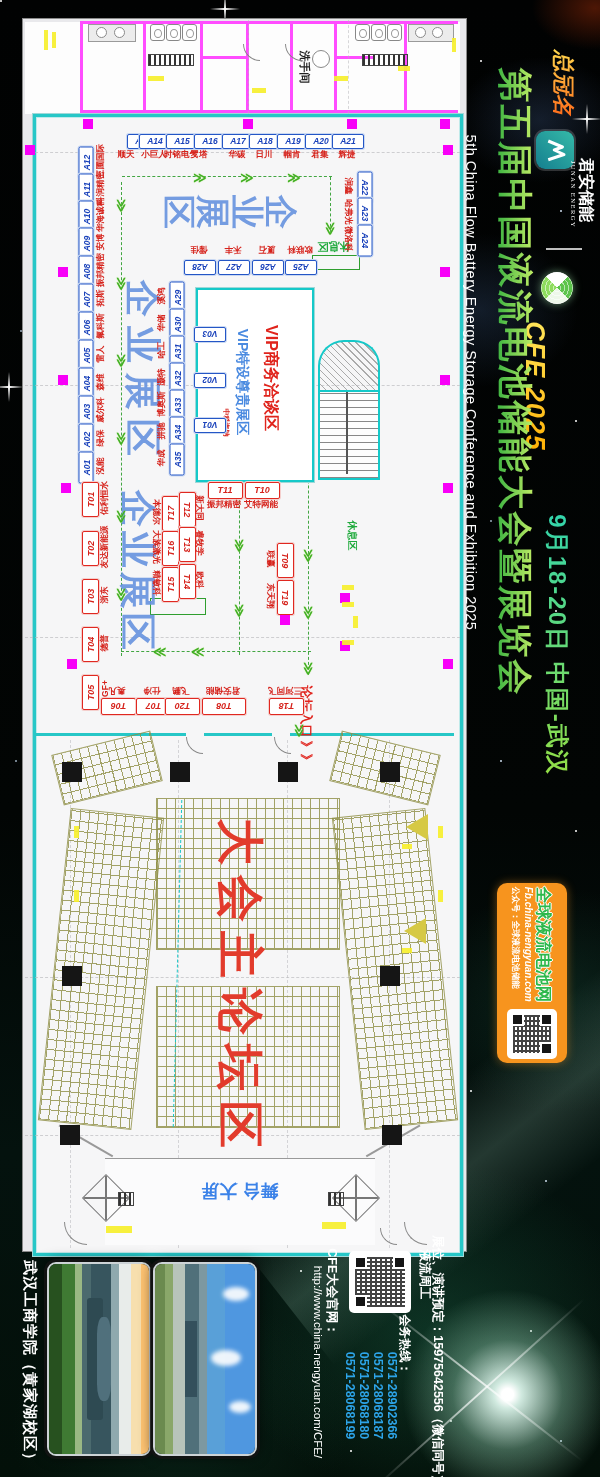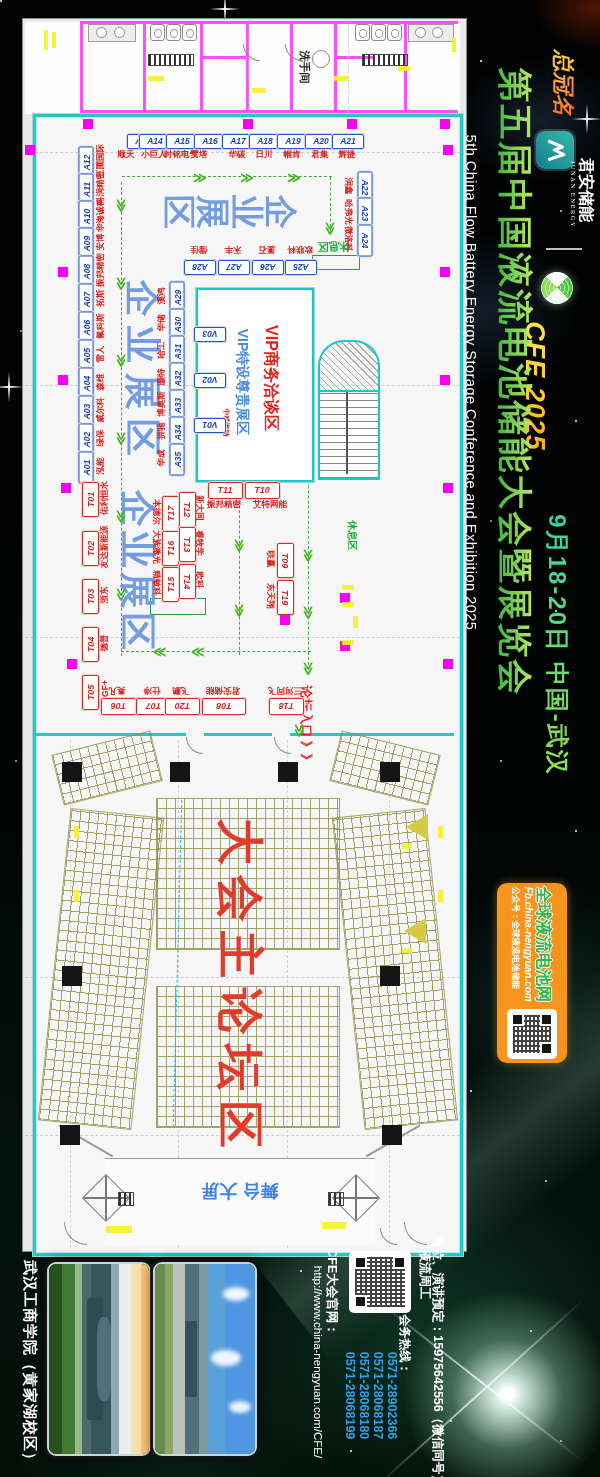--- a/index.html
+++ b/index.html
@@ -300,21 +300,21 @@
       <div class="chip cb" style="left: 161px; top: 424.5px; width: 30px; height: 13px; transform: rotate(-90deg);">A34</div>
       <div class="bname" style="left: 132px; top: 426px; width: 60px; height: 10px; transform: rotate(-90deg);">拼驰</div>
       <div class="chip cb" style="left: 161px; top: 451.5px; width: 30px; height: 13px; transform: rotate(-90deg);">A35</div>
       <div class="bname" style="left: 132px; top: 453px; width: 60px; height: 10px; transform: rotate(-90deg);">华成</div>
       <div class="chip cb" style="left: 194px; top: 326.5px; width: 30px; height: 13px; transform: rotate(180deg);">V03</div>
       <div class="chip cb" style="left: 194px; top: 372.5px; width: 30px; height: 13px; transform: rotate(180deg);">V02</div>
       <div class="chip cb" style="left: 194px; top: 417.5px; width: 30px; height: 13px; transform: rotate(180deg);">V01</div>
       <div class="chip cr" style="left: 207.5px; top: 481.5px; width: 33px; height: 15px;">T11</div>
       <div class="bname" style="left: 194px; top: 500px; width: 60px; height: 10px;">振邦精密</div>
       <div class="chip cr" style="left: 244.5px; top: 481.5px; width: 33px; height: 15px;">T10</div>
-      <div class="bname" style="left: 240px; top: 500px; width: 60px; height: 10px;">艾特网能</div>
+      <div class="bname" style="left: 231px; top: 500px; width: 60px; height: 10px;">艾特网能</div>
       <div class="chip cr" style="left: 152.5px; top: 504.5px; width: 33px; height: 15px; transform: rotate(-90deg);">T17</div>
       <div class="bname" style="left: 126px; top: 507px; width: 60px; height: 10px; transform: rotate(90deg);">本德尔</div>
       <div class="chip cr" style="left: 169.5px; top: 500.5px; width: 33px; height: 15px; transform: rotate(90deg);">T12</div>
       <div class="bname" style="left: 169px; top: 503px; width: 60px; height: 10px; transform: rotate(90deg);">新大同</div>
       <div class="chip cr" style="left: 152.5px; top: 539.5px; width: 33px; height: 15px; transform: rotate(-90deg);">T16</div>
       <div class="bname" style="left: 126px; top: 542px; width: 60px; height: 10px; transform: rotate(90deg);">大族激光</div>
       <div class="chip cr" style="left: 169.5px; top: 535.5px; width: 33px; height: 15px; transform: rotate(90deg);">T13</div>
       <div class="bname" style="left: 169px; top: 538px; width: 60px; height: 10px; transform: rotate(90deg);">睿牧学</div>
       <div class="chip cr" style="left: 152.5px; top: 575.5px; width: 33px; height: 15px; transform: rotate(-90deg);">T15</div>
       <div class="bname" style="left: 126px; top: 578px; width: 60px; height: 10px; transform: rotate(90deg);">精敏科</div>

